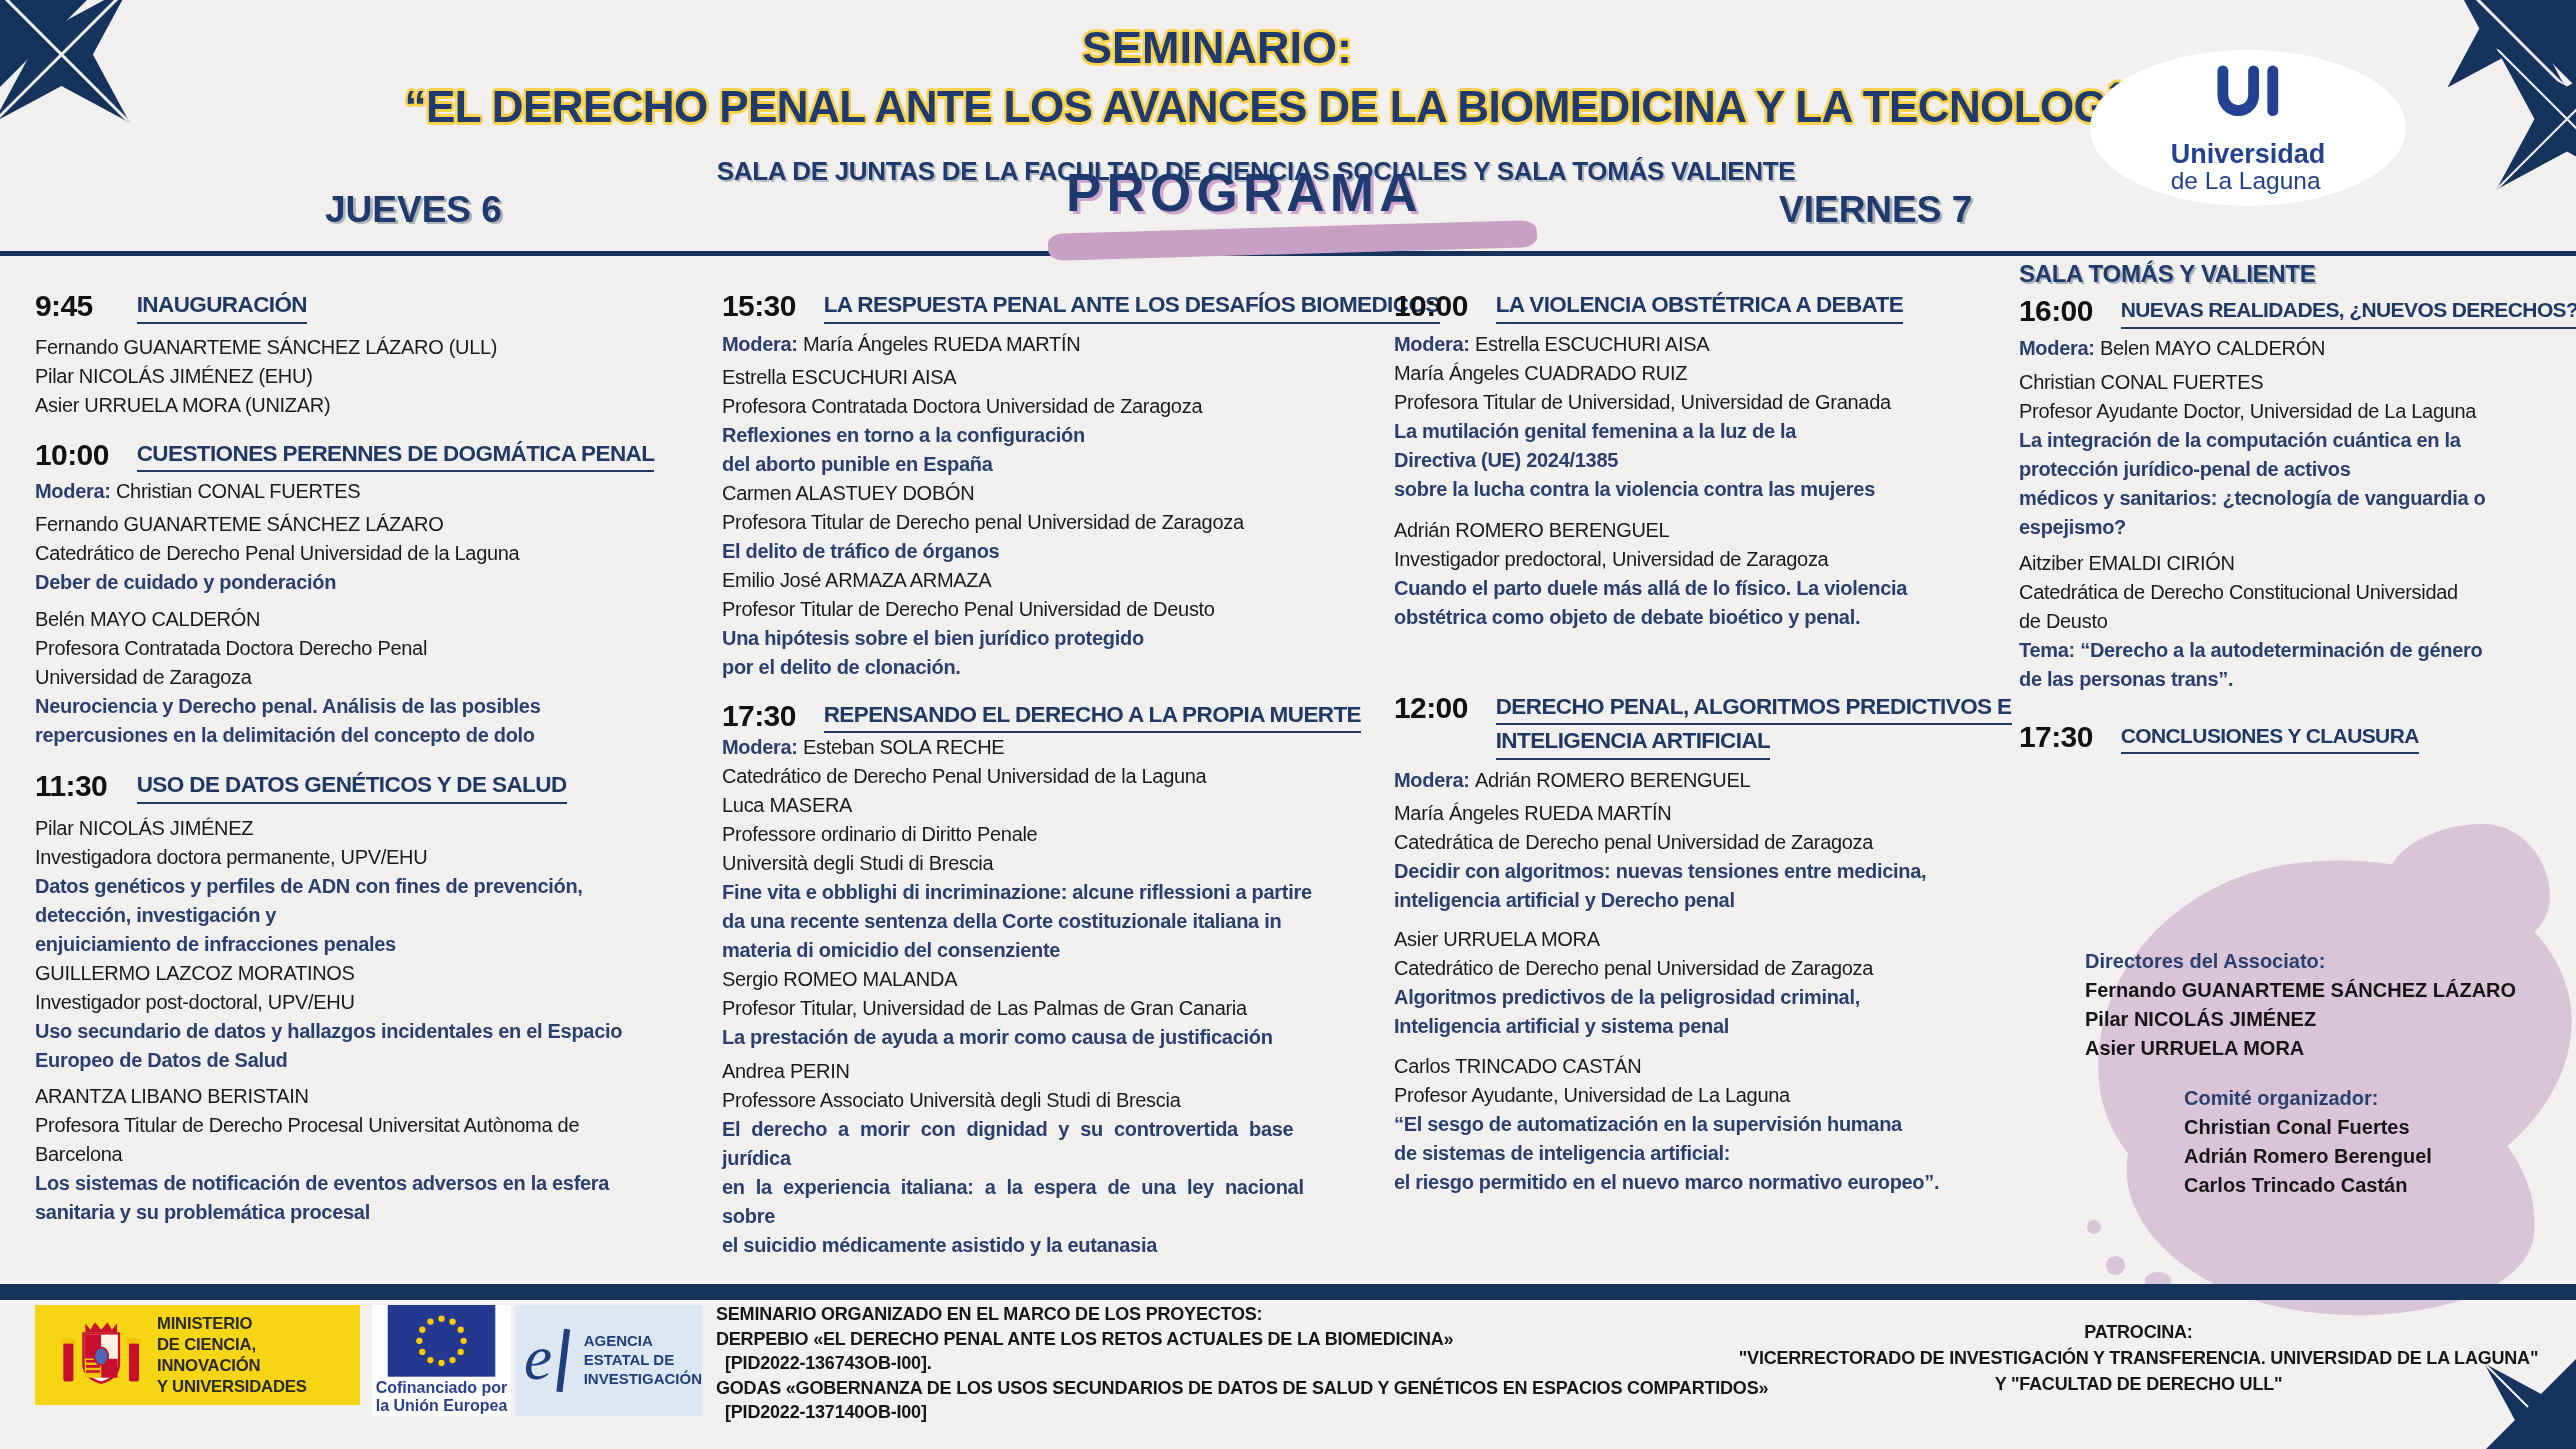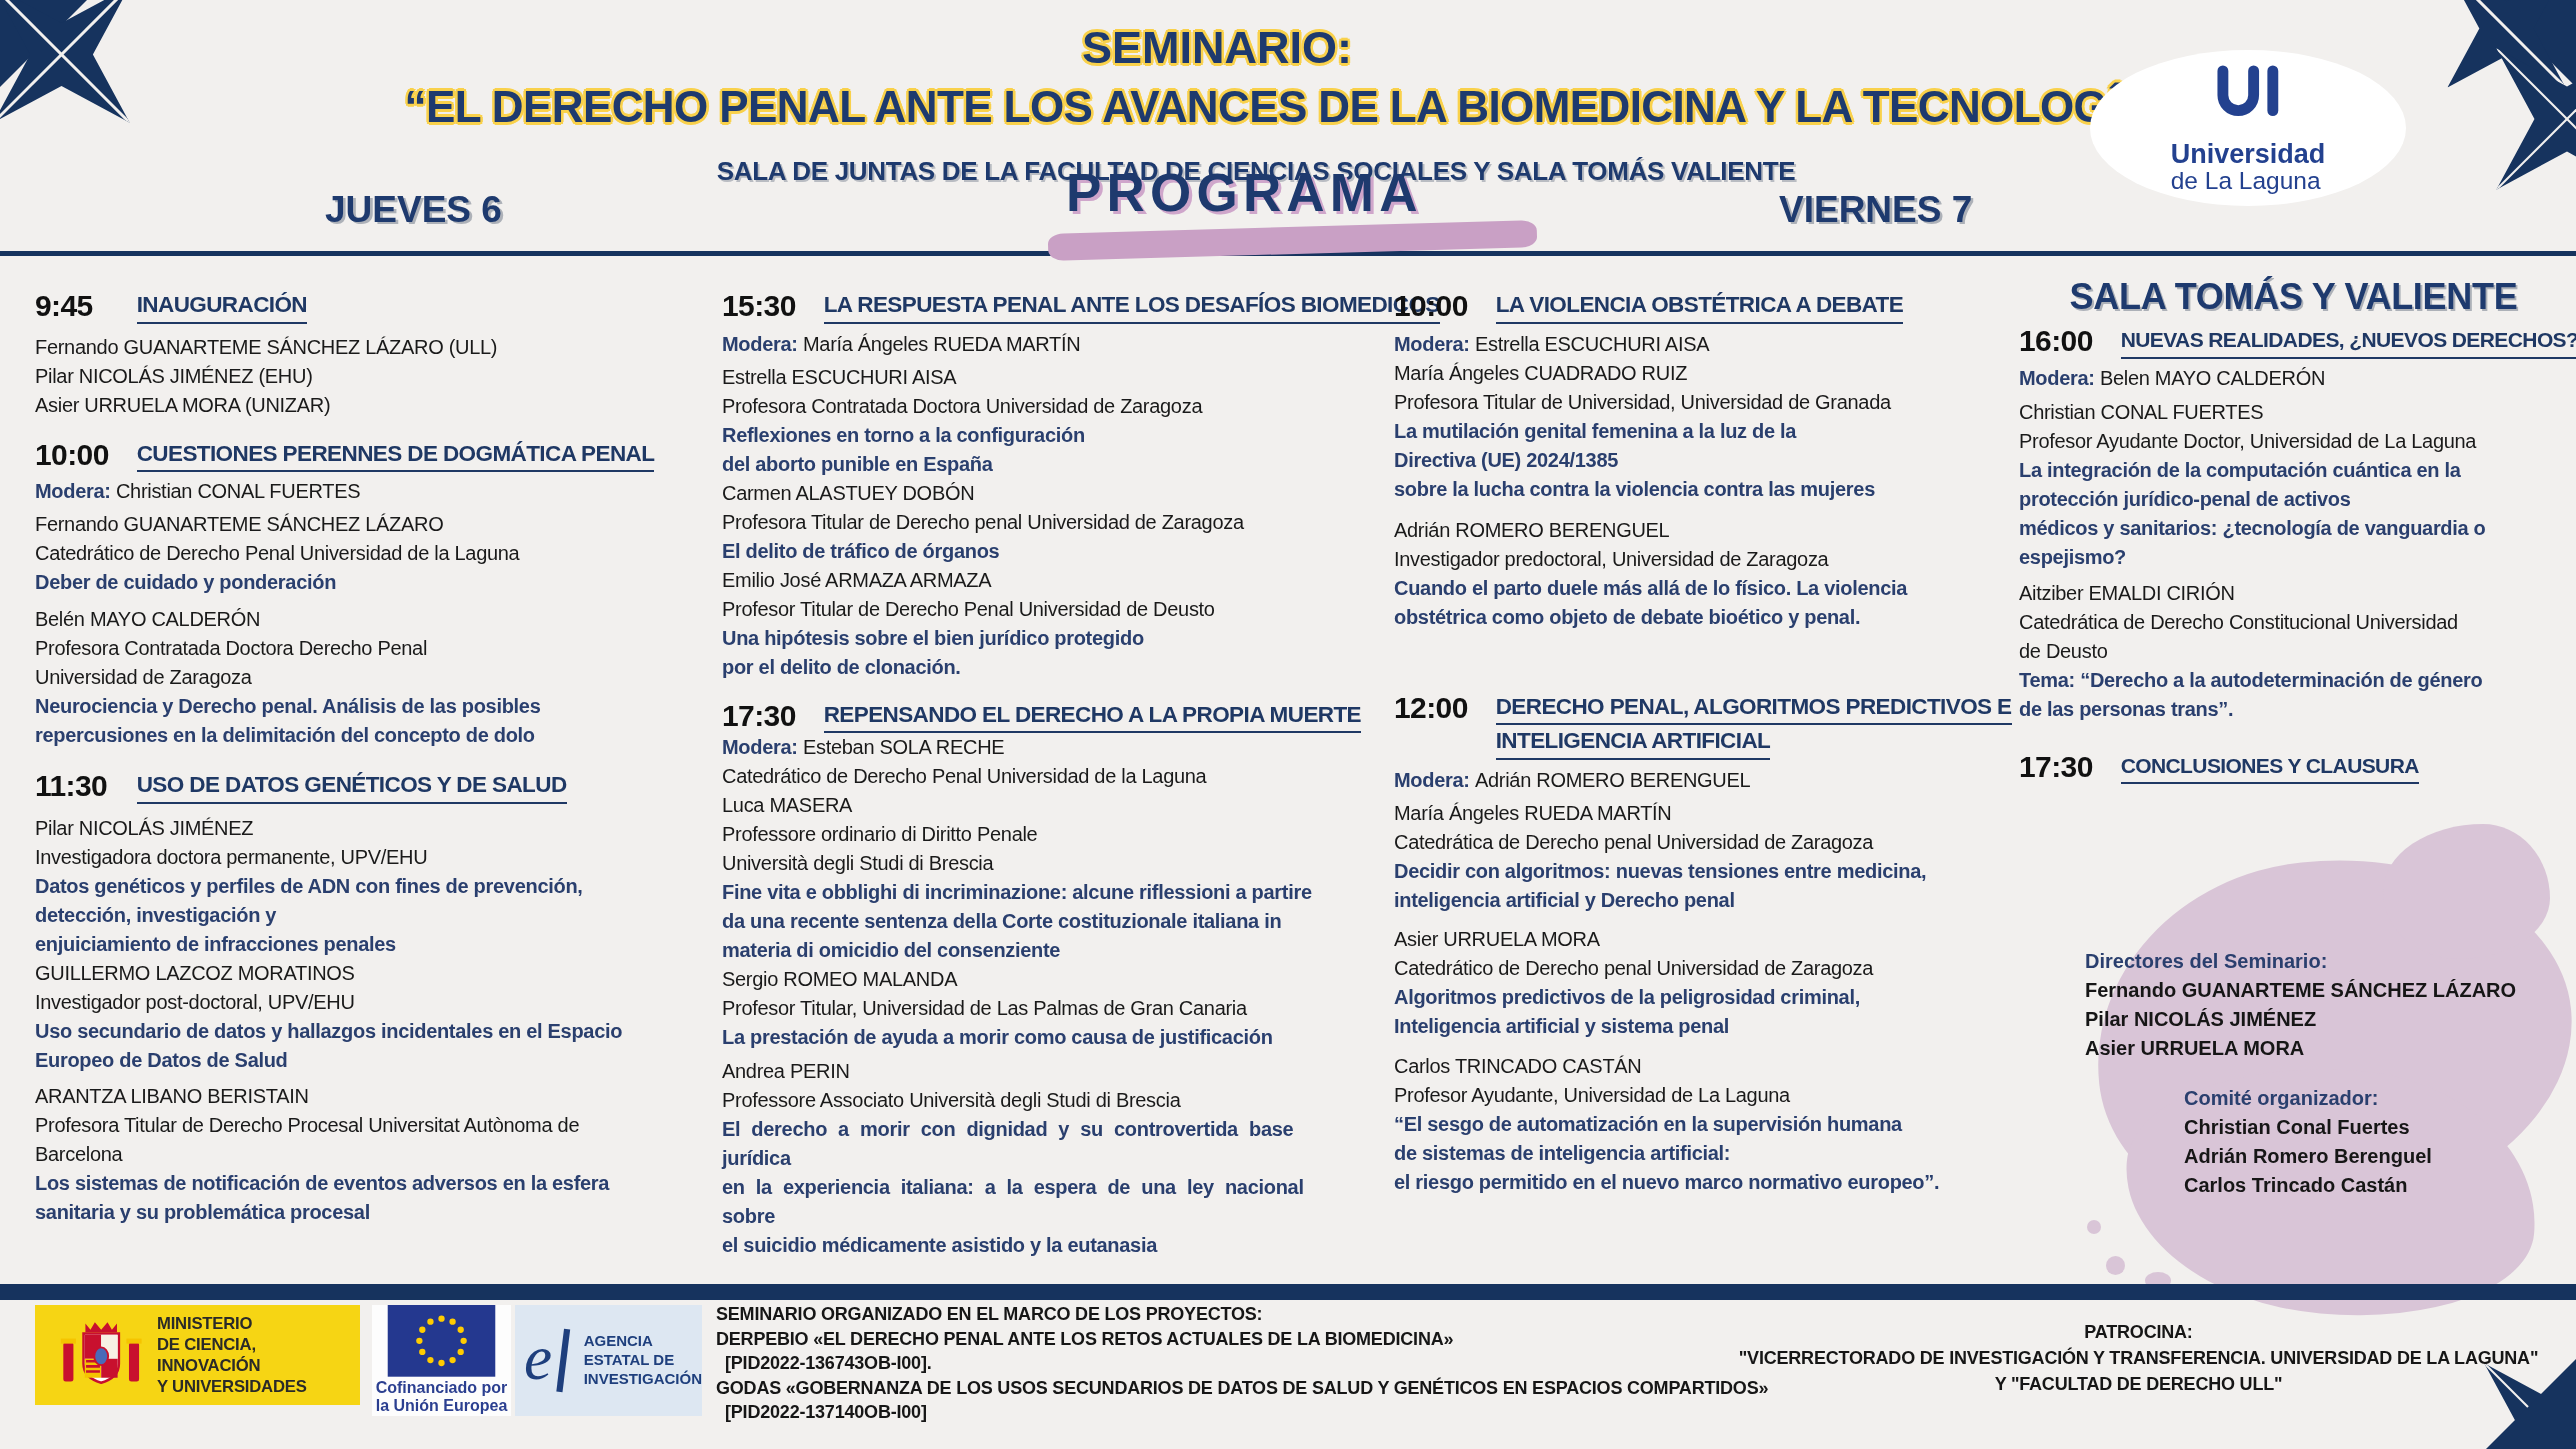--- a/index.html
+++ b/index.html
@@ -45,22 +45,22 @@
     border-radius:50%;display:flex;align-items:center;justify-content:center;gap:14px;z-index:3;flex-direction:column;}
   .logo-text{color:#23418f;line-height:1.05;}
   .logo-line1{font-size:27px;font-weight:bold;}
   .logo-line2{font-size:24.5px;}
   
   .col{position:absolute;z-index:2;}
   .col0{left:35px;top:289px;width:647px;}
   .col1{left:686px;top:289px;width:718px;margin-left:36px;}
   .col2{left:1394px;top:289px;width:683px;}
   .col3{left:2019px;top:260px;width:549px;}
-  .room-heading{text-align:center;font-size:36px;font-weight:bold;color:#1e3a6e;
-    letter-spacing:-0.3px;text-shadow:1.9px 1.9px 0 #adb1b8;margin-bottom:5.2px;margin-top:16px;}
+  .room-heading{text-align:left;font-size:24px;font-weight:bold;color:#1e3a6e;
+    letter-spacing:-0.3px;text-shadow:1.9px 1.9px 0 #adb1b8;margin-bottom:5.2px;}
   .session-head{display:flex;gap:16.7px;align-items:flex-start;}
   .session-time{font-weight:bold;color:#111;font-size:30px;line-height:33px;
     letter-spacing:-0.6px;min-width:85px;}
   .session-title-line{display:table;font-weight:bold;color:#1f3864;font-size:22.5px;
     line-height:32px;letter-spacing:-0.6px;white-space:nowrap;
     border-bottom:2.6px solid #1f3864;padding-bottom:0.6px;}
   .col3 .session-title-line{font-size:21px;}
   .line{font-size:20px;line-height:29px;letter-spacing:-0.3px;color:#1a1a1a;white-space:nowrap;}
   .seg-p{font-weight:normal;}
   .seg-b{font-weight:normal;}
@@ -329,21 +329,21 @@
         <div class="session-head">
           <span class="session-time">17:30</span>
           <div class="session-titles">
             <div class="session-title-line">CONCLUSIONES Y CLAUSURA</div>
           </div>
         </div>
       </div>
     </div>
 
   <div class="credits credits-directors">
-    <div class="credit-label">Directores del Seminario:</div>
+    <div class="credit-label">Directores del Associato:</div>
     <div class="credit-name">Fernando GUANARTEME SÁNCHEZ LÁZARO</div>
     <div class="credit-name">Pilar NICOLÁS JIMÉNEZ</div>
     <div class="credit-name">Asier URRUELA MORA</div>
   </div>
   <div class="credits credits-committee">
     <div class="credit-label">Comité organizador:</div>
     <div class="credit-name">Christian Conal Fuertes</div>
     <div class="credit-name">Adrián Romero Berenguel</div>
     <div class="credit-name">Carlos Trincado Castán</div>
   </div>

